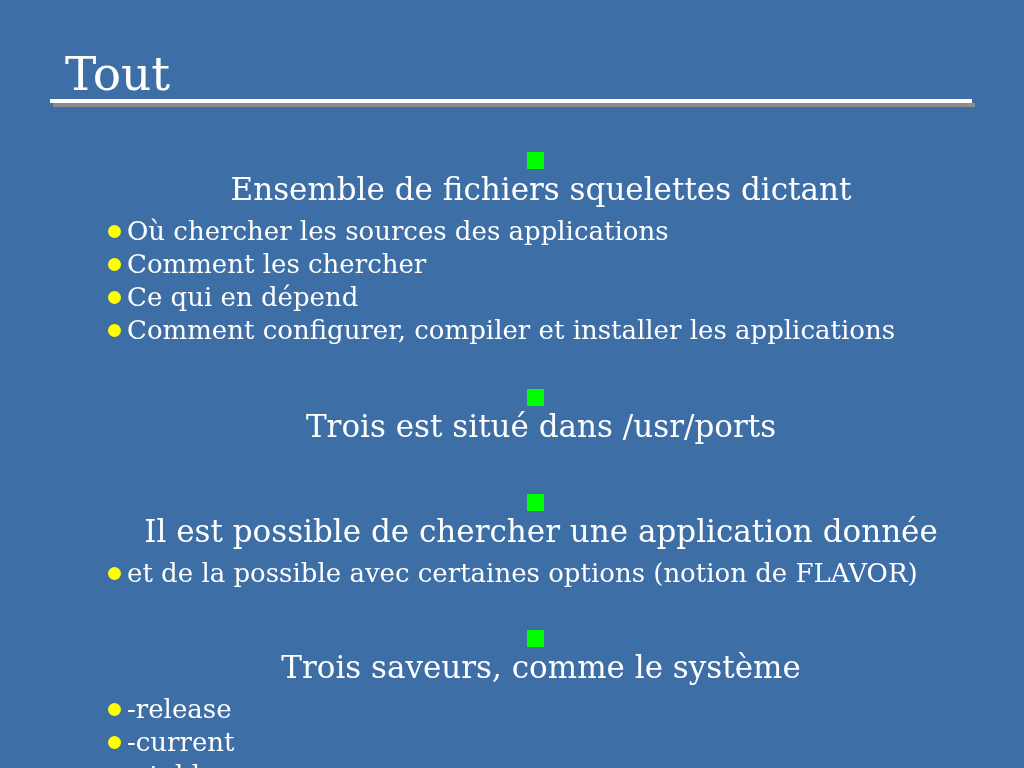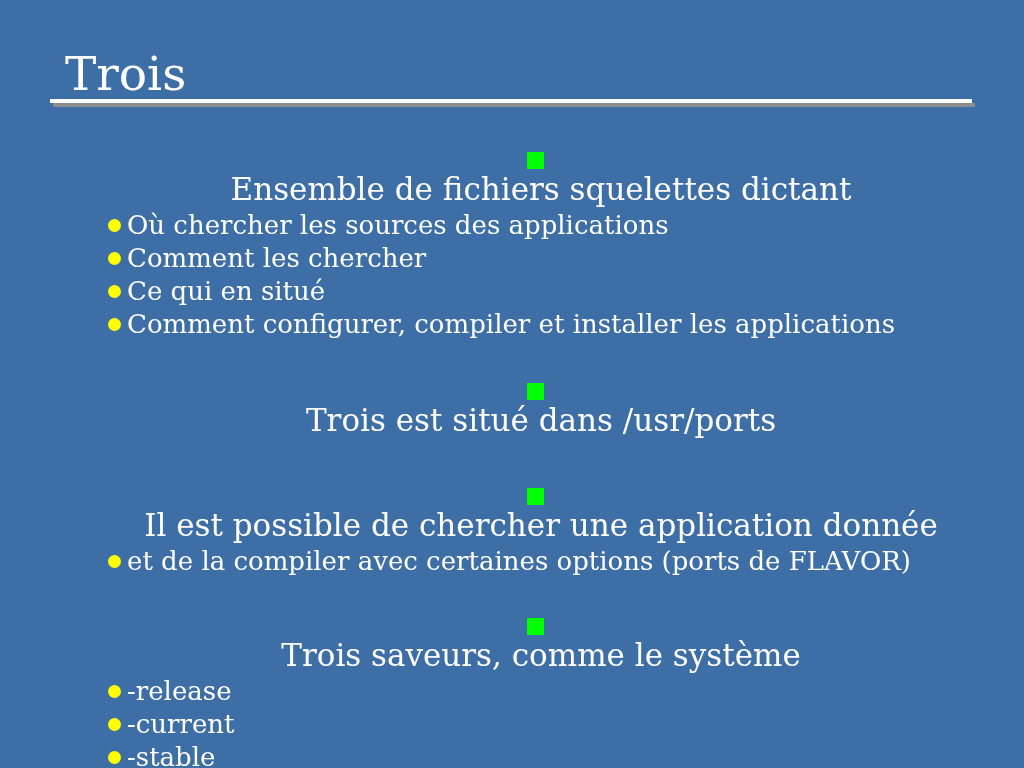--- a/index.html
+++ b/index.html
@@ -57,21 +57,21 @@
     white-space: nowrap;
     flex-direction: column;
   }
   .sq-bullet {
     flex: 0 0 auto;
     width: 17px;
     height: 17px;
     background: var(--b1);
     margin-right: 11px;
   }
-  .sub-list { }
+  .sub-list { margin-top: 6px; }
   .s-row {
     display: flex;
     align-items: center;
     font-size: 26px;
     line-height: 33px;
     margin-left: 30px;
     white-space: nowrap;
   }
   .dot-bullet {
     flex: 0 0 auto;
@@ -83,61 +83,61 @@
   }
   .gap-a { margin-top: 42px; }
   .gap-b { margin-top: 48px; }
   .gap-c { margin-top: 40px; }
 </style>
 </head>
 <body>
 
 <div class="slide">
 
-  <h1 class="title">Trois</h1>
+  <h1 class="title">Tout</h1>
   <div class="title-rule"></div>
 
   <div class="content">
 
     <div class="h-row">
       <span class="sq-bullet"></span>
       <span>Ensemble de fichiers squelettes dictant</span>
     </div>
     <div class="sub-list">
       <div class="s-row">
         <span class="dot-bullet"></span>
         <span>Où chercher les sources des applications</span>
       </div>
       <div class="s-row">
         <span class="dot-bullet"></span>
         <span>Comment les chercher</span>
       </div>
       <div class="s-row">
         <span class="dot-bullet"></span>
-        <span>Ce qui en situé</span>
+        <span>Ce qui en dépend</span>
       </div>
       <div class="s-row">
         <span class="dot-bullet"></span>
         <span>Comment configurer, compiler et installer les applications</span>
       </div>
     </div>
 
     <div class="h-row gap-a">
       <span class="sq-bullet"></span>
       <span>Trois est situé dans /usr/ports</span>
     </div>
 
     <div class="h-row gap-b">
       <span class="sq-bullet"></span>
       <span>Il est possible de chercher une application donnée</span>
     </div>
     <div class="sub-list">
       <div class="s-row">
         <span class="dot-bullet"></span>
-        <span>et de la compiler avec certaines options (ports de FLAVOR)</span>
+        <span>et de la possible avec certaines options (notion de FLAVOR)</span>
       </div>
     </div>
 
     <div class="h-row gap-c">
       <span class="sq-bullet"></span>
       <span>Trois saveurs, comme le système</span>
     </div>
     <div class="sub-list">
       <div class="s-row">
         <span class="dot-bullet"></span>

